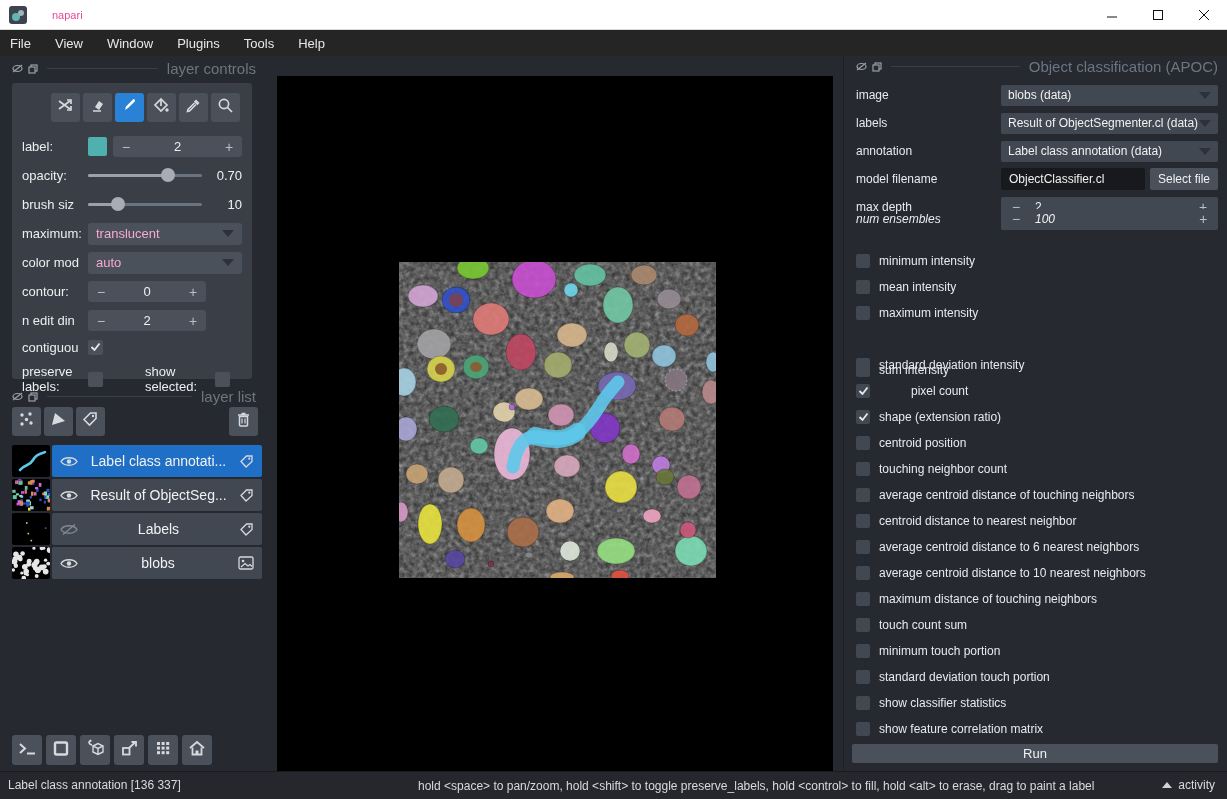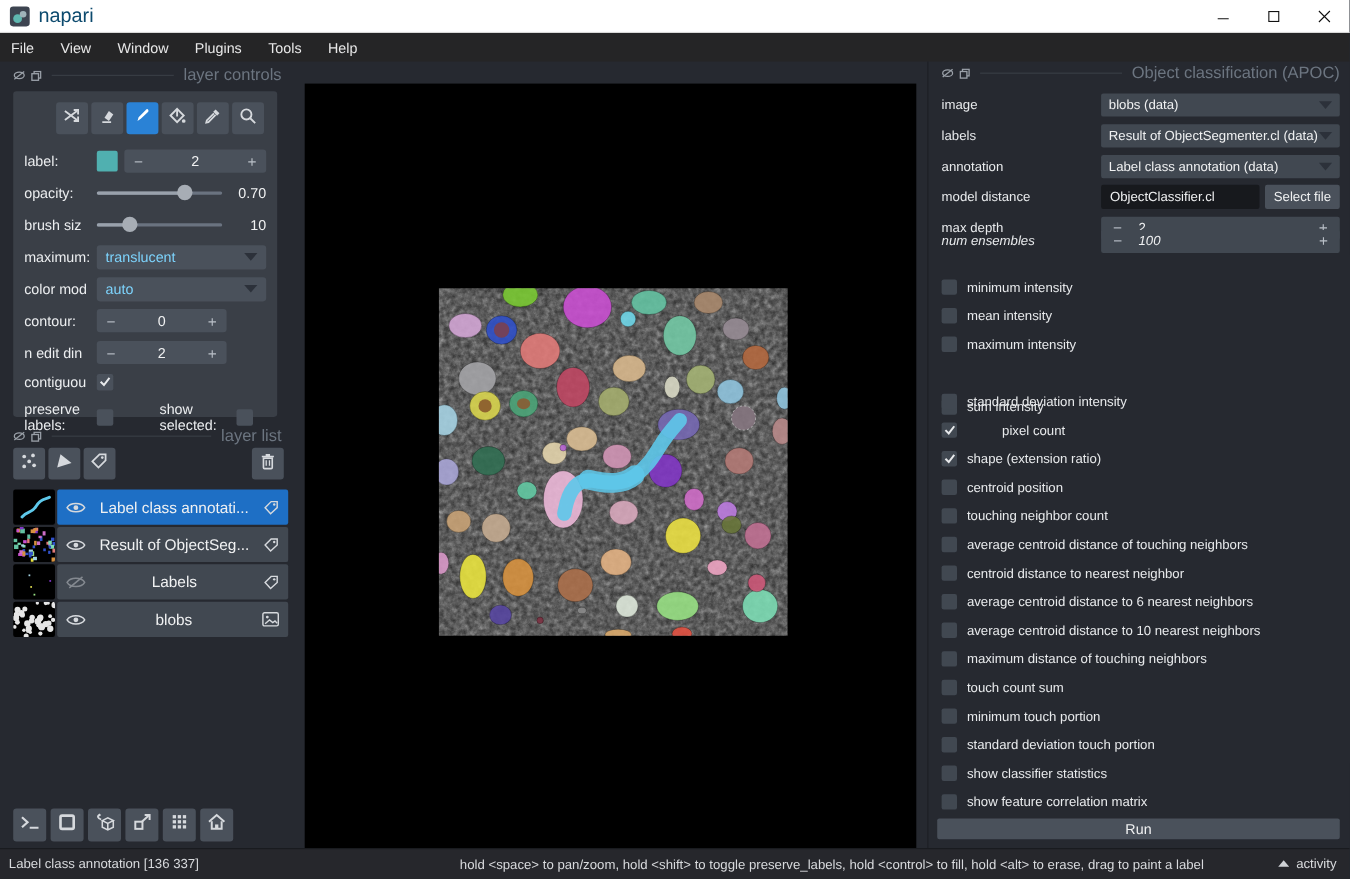--- a/index.html
+++ b/index.html
@@ -5,21 +5,21 @@
   *{box-sizing:border-box;margin:0;padding:0}
   html,body{width:1227px;height:799px;overflow:hidden}
   body{position:relative;background:#262930;font-family:"Liberation Sans",sans-serif;color:#f0f1f2;-webkit-font-smoothing:antialiased}
 
   
   .titlebar{position:absolute;left:0;top:0;width:1227px;height:30px;background:#ffffff;display:flex;align-items:center;border-bottom:1px solid #d8d8d8}
   .app-icon{width:18px;height:18px;margin-left:9px;border-radius:3px;background:#3d4450;position:relative}
   .app-icon i{position:absolute;border-radius:50%}
   .app-icon .c1{width:8px;height:8px;left:3px;top:7px;background:#5fb7b0}
   .app-icon .c2{width:6px;height:6px;left:9px;top:4px;background:#9fb3b9}
-  .titlebar .title{margin-left:8px;font-size:18px;color:#0c4a6e}
+  .titlebar .title{margin-left:25px;font-size:11px;color:#ec4899}
   .win-controls{margin-left:auto;display:flex;height:100%}
   .win-btn{width:46px;height:100%;display:flex;align-items:center;justify-content:center;color:#111;font-size:13px}
   .win-btn svg{display:block}
 
   
   .menubar{position:absolute;left:0;top:30px;width:1227px;height:26px;background:#252526;display:flex;align-items:center;gap:24px;padding-left:10px}
   .menu-item{font-size:13px;color:#e8e8e8}
 
   
   .canvas{position:absolute;left:277px;top:76px;width:556px;height:695px;background:#000}
@@ -43,21 +43,21 @@
   .spin{flex:1;height:21px;background:#4a515b;border-radius:3px;display:flex;align-items:center;font-size:13px}
   .spin .sbtn{width:26px;text-align:center;color:#b9bfc7;font-size:14px}
   .spin .sval{flex:1;text-align:center;color:#f0f1f2}
   .swatch{width:19px;height:19px;border-radius:2px;margin-right:6px}
   .slider{flex:1;position:relative;height:21px;margin-right:8px}
   .groove{position:absolute;left:0;right:0;top:9px;height:3px;border-radius:2px;background:#6a7380}
   .gfill{position:absolute;left:0;top:9px;height:3px;border-radius:2px;background:#99a1ac}
   .handle{position:absolute;top:3px;width:14px;height:14px;border-radius:50%;background:#a7adb5}
   .slide-val{width:32px;text-align:right;color:#f0f1f2}
   .dropdown{flex:1;height:22px;background:#4a515b;border-radius:3px;display:flex;align-items:center;padding:0 8px;font-size:13px}
-  .dropdown .dval{flex:1;color:#7dd3fc;white-space:nowrap;overflow:hidden}
+  .dropdown .dval{flex:1;color:#f9a8d4;white-space:nowrap;overflow:hidden}
   .darrow{width:0;height:0;border-left:6px solid transparent;border-right:6px solid transparent;border-top:7px solid #2c313a}
   .checkbox{width:15px;height:15px;background:#4a515b;border-radius:2px;display:flex;align-items:center;justify-content:center}
   .two-col{display:flex;align-items:center;margin-top:6px;font-size:13px}
   .two-col .lbl2{width:52px;line-height:1.15;color:#eceef0}
   .narrow{max-width:118px}
 
   .ll-header{position:absolute;left:12px;right:16px;top:332px}
   .ll-buttons{position:absolute;left:12px;top:351px;right:12px;height:30px}
   .sq-btn{position:absolute;width:29px;height:29px;background:#4a515b;border-radius:3px;display:flex;align-items:center;justify-content:center}
   .layer-rows{position:absolute;left:12px;top:389px;right:10px}
@@ -657,21 +657,21 @@
       <div class="rp-row" style="top: 84px;">
         <span class="rp-label">annotation</span>
         <div class="rp-ctl">
           <div class="rp-dd">
             <span class="dval">Label class annotation (data)</span>
             <span class="darrow"></span>
           </div>
         </div>
       </div>
       <div class="rp-row" style="top: 112px;">
-        <span class="rp-label">model distance</span>
+        <span class="rp-label">model filename</span>
         <div class="rp-ctl">
           <div class="rp-file">ObjectClassifier.cl</div>
           <div class="rp-filebtn">Select file</div>
         </div>
       </div>
       <div class="rp-row" style="top: 140px;">
         <span class="rp-label">max depth</span>
         <div class="rp-ctl">
           <div class="rp-spin">
             <span class="sbtn">−</span>

